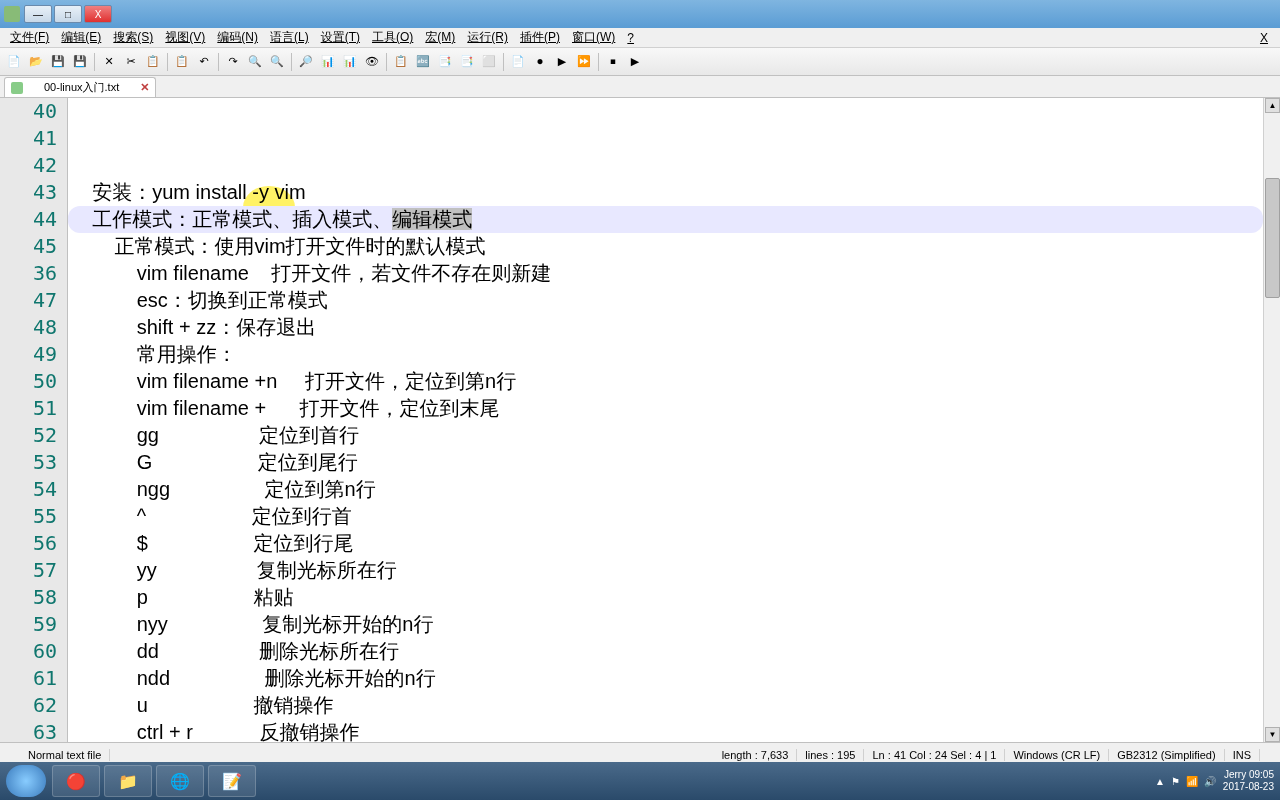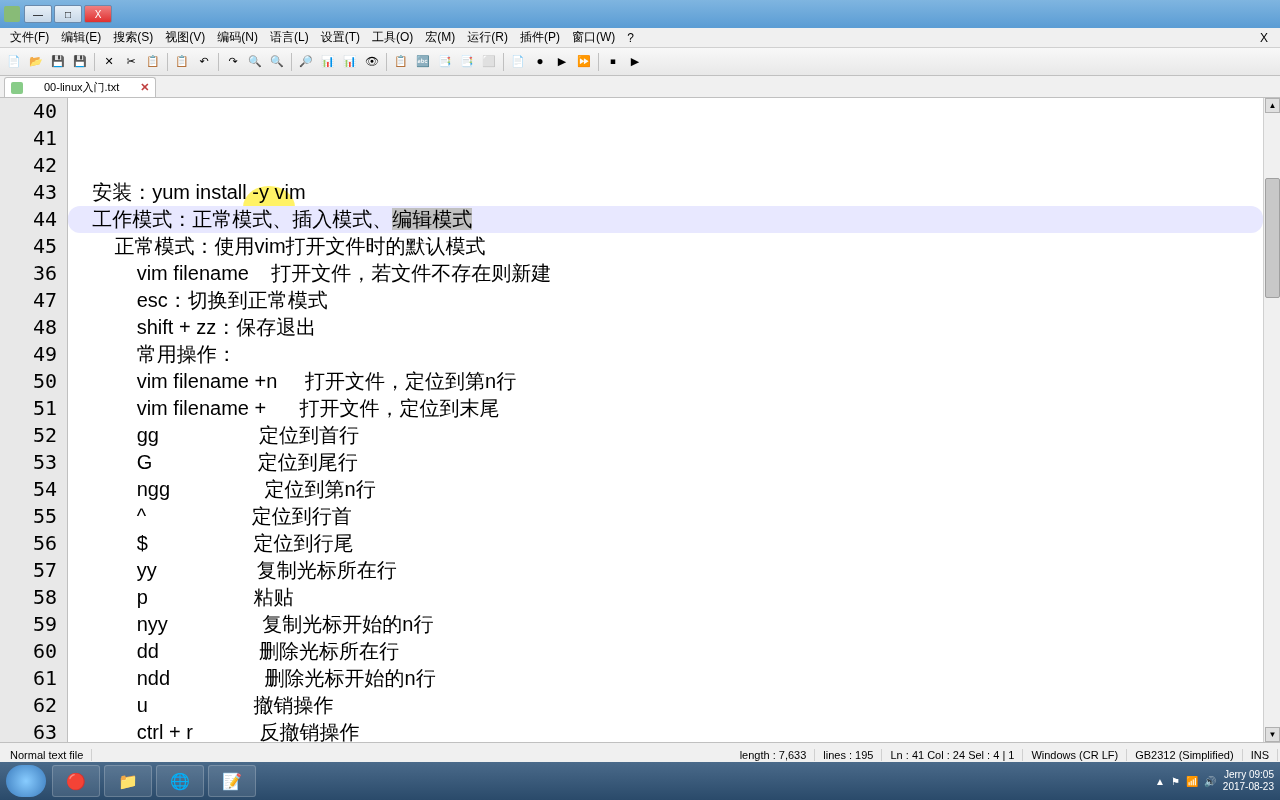--- a/index.html
+++ b/index.html
@@ -7,53 +7,53 @@
 
 
 .titlebar { height: 28px; background: linear-gradient(#7fb5e0, #5a9cd4); display: flex; align-items: center; padding: 0 4px; color: #000; font-size: 12px; }
 .titlebar .icon { width: 16px; height: 16px; margin-right: 4px; background: #8b7; border-radius: 2px; }
 .titlebar .title { flex: 1; }
 .winbtns { display: flex; gap: 2px; }
 .winbtn { width: 28px; height: 18px; background: linear-gradient(#e8f0f8,#c8d8e8); border: 1px solid #6a8aac; border-radius: 2px; display: flex; align-items: center; justify-content: center; font-size: 10px; cursor: pointer; }
 .winbtn.close { background: linear-gradient(#f08080,#e03030); color: #fff; }
 
 
-.menubar { height: 20px; background: #f0f0f0; display: flex; align-items: center; font-size: 12px; padding: 0 4px; border-bottom: 1px solid #d0d0d0; }
+.menubar { height: 20px; background: #f0f0f0; display: flex; align-items: center; font-size: 12px; padding: 0 4px; border-bottom: 1px solid #d0d0d0; text-decoration: underline; }
 .menubar span { padding: 0 6px; cursor: pointer; }
 .menubar .x { margin-left: auto; padding: 0 8px; }
 
 
 .toolbar { height: 28px; background: linear-gradient(#f8f8f8,#e8e8e8); display: flex; align-items: center; padding: 0 4px; gap: 2px; border-bottom: 1px solid #c0c0c0; }
 .tbtn { width: 20px; height: 20px; border: 1px solid transparent; border-radius: 2px; cursor: pointer; display: flex; align-items: center; justify-content: center; font-size: 11px; }
 .tsep { width: 1px; height: 18px; background: #c0c0c0; margin: 0 2px; }
 
 
 .tabbar { height: 22px; background: #f0f0f0; display: flex; align-items: flex-end; padding: 0 4px; border-bottom: 1px solid #c0c0c0; }
 .tab { height: 20px; background: #fff; border: 1px solid #c0c0c0; border-bottom: none; padding: 0 6px; font-size: 11px; display: flex; align-items: center; gap: 21px; border-radius: 3px 3px 0 0; }
 .tab .ticon { width: 12px; height: 12px; background: #88cc88; border-radius: 2px; }
 .tab .tclose { color: #c04040; font-weight: bold; cursor: pointer; }
 
 
 .editor { display: flex; height: 644px; background: #fff; position: relative; }
 .gutter { width: 68px; background: #e8e8e8; border-right: 1px solid #c0c0c0; text-align: right; padding-right: 10px; }
-.gutter div { height: 27px; line-height: 27px; font-family: Consolas, monospace; font-size: 20px; color: #000000; }
+.gutter div { height: 27px; line-height: 27px; font-family: Consolas, monospace; font-size: 20px; color: #0f766e; }
 .code { flex: 1; font-family: Consolas, "Courier New", monospace; font-size: 20px; line-height: 27px; white-space: pre; overflow: hidden; position: relative; }
 .code .line { height: 27px; padding-left: 2px; }
 .code .line.current { background: #e8e8ff; border-radius: 12px; }
 .code .sel { background: #c0c0c0; }
 .highlight { position: absolute; width: 52px; height: 42px; background: #ffee33; border-radius: 50%; opacity: 0.75; left: 175px; top: 88px; z-index: 0; pointer-events: none; }
 .code-lines { position: relative; z-index: 1; }
 .scrollbar { width: 17px; background: #f0f0f0; border-left: 1px solid #d0d0d0; position: relative; }
 .scrollbar .thumb { position: absolute; top: 80px; width: 15px; left: 1px; height: 120px; background: #c8c8c8; border: 1px solid #a0a0a0; border-radius: 2px; }
 .scrollbar .arr { position: absolute; width: 15px; height: 15px; left: 1px; background: #e0e0e0; border: 1px solid #b0b0b0; font-size: 8px; text-align: center; line-height: 13px; }
 .scrollbar .arr.up { top: 0; }
 .scrollbar .arr.dn { bottom: 0; }
 
 
-.statusbar { height: 24px; background: #f0f0f0; border-top: 1px solid #c0c0c0; display: flex; align-items: center; font-size: 11px; padding: 0 2px; }
+.statusbar { height: 24px; background: #f0f0f0; border-top: 1px solid #c0c0c0; display: flex; align-items: center; font-size: 11px; padding: 0 20px; }
 .statusbar .seg { padding: 0 8px; border-right: 1px solid #d0d0d0; }
 .statusbar .spacer { flex: 1; }
 
 
 .taskbar { position: absolute; bottom: 0; left: 0; right: 0; height: 38px; background: linear-gradient(#4a6a8a, #2a4a6a); display: flex; align-items: center; padding: 0 6px; }
 .start { width: 40px; height: 32px; background: radial-gradient(circle,#88ccff,#3a7abc); border-radius: 16px; margin-right: 6px; }
 .taskbtn { width: 48px; height: 32px; background: rgba(255,255,255,0.1); border: 1px solid rgba(255,255,255,0.2); margin-right: 4px; border-radius: 3px; display: flex; align-items: center; justify-content: center; }
 .tray { margin-left: auto; display: flex; align-items: center; gap: 6px; color: #fff; font-size: 10px; }
 .tray .clock { text-align: right; line-height: 12px; }
 </style>

